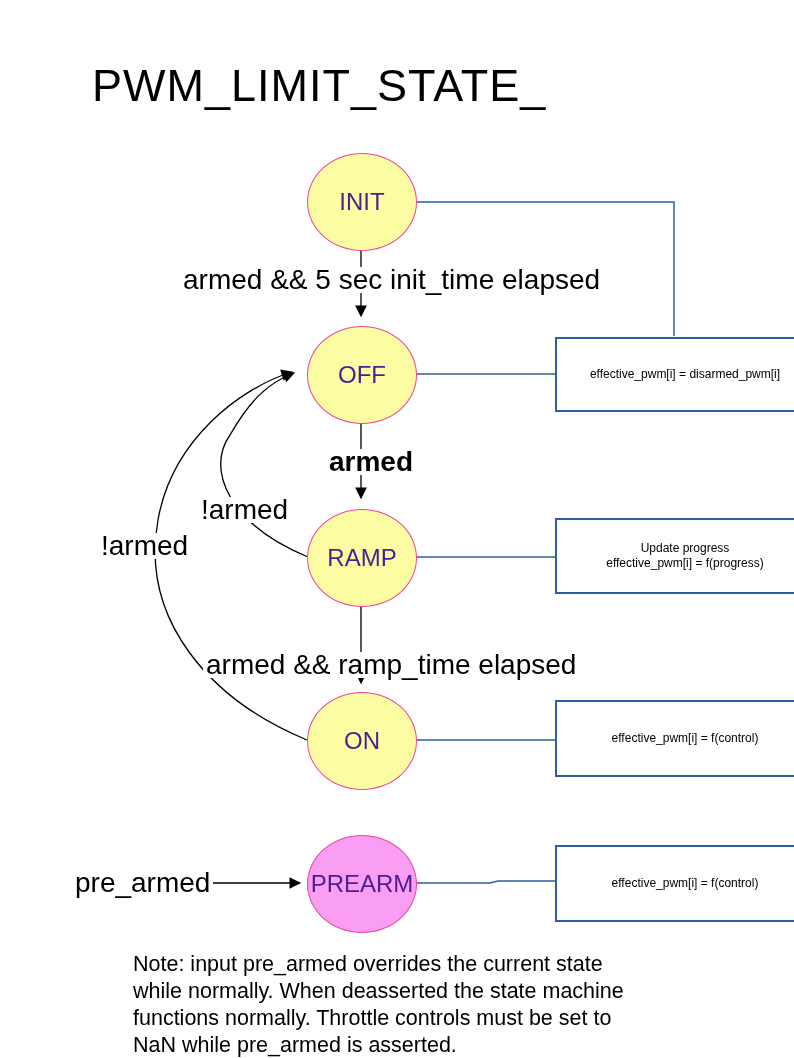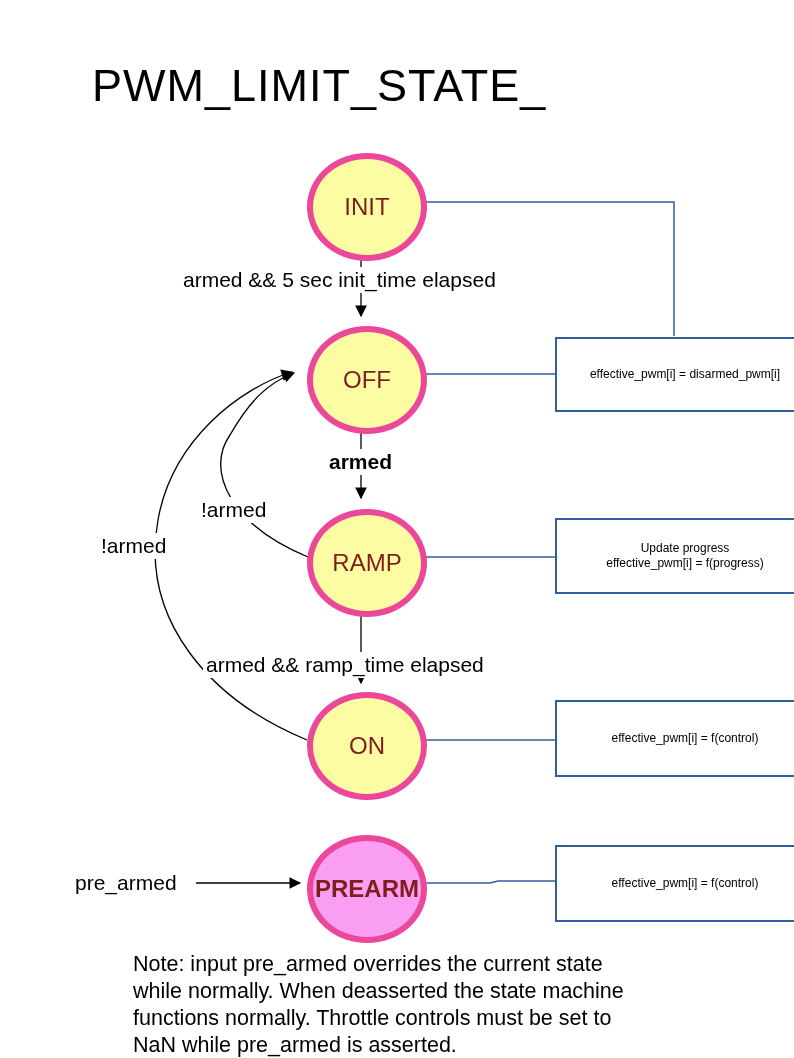--- a/index.html
+++ b/index.html
@@ -12,29 +12,29 @@
   }
   #edges{position:absolute;left:0;top:0;width:794px;height:1058px;}
   .title{
     position:absolute;left:92px;top:60px;
     font-size:45px;color:#000;letter-spacing:1px;white-space:nowrap;
   }
   .state{
     position:absolute;
     width:108px;height:96px;
     border-radius:50%;
-    border:6px solid #ec4899;
+    border:1px solid #ec4899;
     background:#fcfca2;
     display:flex;align-items:center;justify-content:center;
-    font-size:24px;color:#7f1d1d;
+    font-size:24px;color:#4c1d95;
   }
-  .state.prearm{background:#f99ef3;font-weight:bold;}
+  .state.prearm{background:#f99ef3;}
   .edge-label{
     position:absolute;
-    font-size:21px;color:#000;
+    font-size:28px;color:#000;
     background:#ffffff;
     white-space:nowrap;
     padding:0 3px;
     line-height:26px;
   }
   .action-box{
     position:absolute;
     left:555px;width:260px;
     border:2px solid #2f5f9e;
     background:#ffffff;

